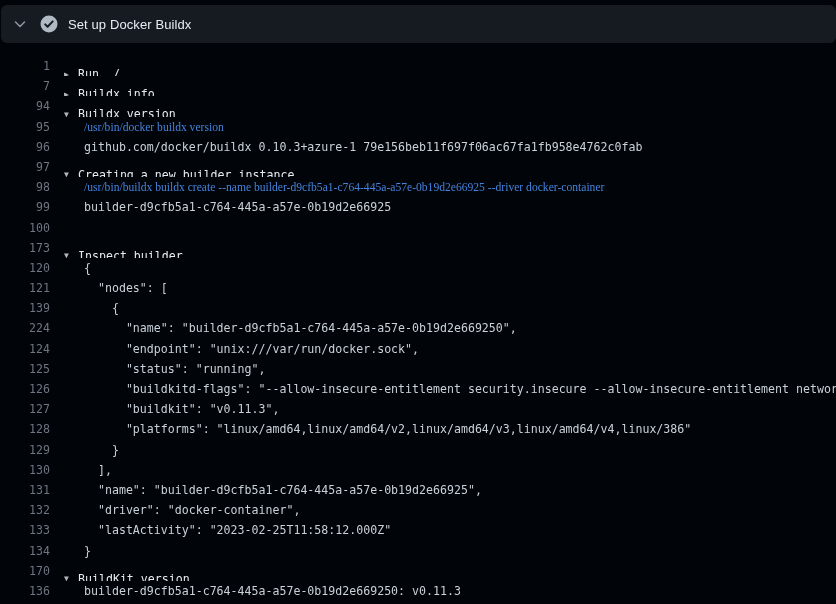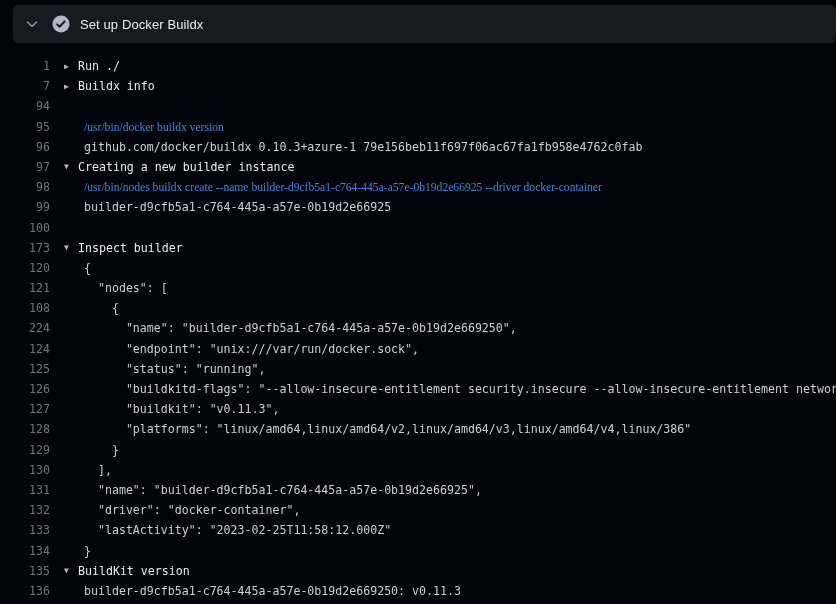--- a/index.html
+++ b/index.html
@@ -17,21 +17,21 @@
   *{box-sizing:border-box;}
   html,body{margin:0;padding:0;}
   body{
     width:836px;height:604px;overflow:hidden;
     background:var(--page-bg);
     font-family:"Liberation Sans",sans-serif;
   }
   .viewer{width:836px;height:604px;overflow:hidden;}
   .step-header{
     display:flex;align-items:center;
-    height:38px;margin:5px 0 0 13px;
+    height:38px;margin:5px 0 0 1px;
     background:var(--header-bg);
     border-radius:6px;
     padding-left:12px;
     cursor:pointer;
   }
   .step-header .chev{flex:none;margin-right:13px;display:block;}
   .step-header .check{flex:none;margin-right:10px;display:block;}
   .step-title{
     color:var(--group-text);
     font-size:13px;
@@ -46,21 +46,21 @@
     white-space:pre;
   }
   .row{display:flex;height:20.2px;overflow:hidden;}
   .num{
     flex:none;width:50px;text-align:right;
     color:var(--line-number);
     cursor:pointer;
   }
   .content{flex:none;padding-left:14px;color:var(--output-text);}
   .row.output .content, .row.command .content{padding-left:34px;}
-  .row.group .content{color:var(--group-text);}
+  .row.group .content{color:var(--group-text);margin-top:8px;}
   .row.group{cursor:pointer;}
   .row.command .text{color:var(--command-blue);font-family:Liberation Serif, serif;}
   .arrow{
     display:inline-block;width:14px;
     font-size:8px;color:var(--arrow-color);
     vertical-align:1.5px;
   }
 </style>
 </head>
 <body>
@@ -79,48 +79,49 @@
   </div>
 
   <div class="log"><div class="row group">
     <span class="num">1</span>
     <span class="content"><span class="arrow">▶</span><span class="text">Run ./</span></span>
   </div><div class="row group">
     <span class="num">7</span>
     <span class="content"><span class="arrow">▶</span><span class="text">Buildx info</span></span>
   </div><div class="row group">
     <span class="num">94</span>
+    <span class="content"><span class="arrow">▼</span><span class="text">Buildx version</span></span>
   </div><div class="row command">
     <span class="num">95</span>
     <span class="content"><span class="text">/usr/bin/docker buildx version</span></span>
   </div><div class="row output">
     <span class="num">96</span>
     <span class="content"><span class="text">github.com/docker/buildx 0.10.3+azure-1 79e156beb11f697f06ac67fa1fb958e4762c0fab</span></span>
   </div><div class="row group">
     <span class="num">97</span>
     <span class="content"><span class="arrow">▼</span><span class="text">Creating a new builder instance</span></span>
   </div><div class="row command">
     <span class="num">98</span>
-    <span class="content"><span class="text">/usr/bin/nodes buildx create --name builder-d9cfb5a1-c764-445a-a57e-0b19d2e66925 --driver docker-container</span></span>
+    <span class="content"><span class="text">/usr/bin/buildx buildx create --name builder-d9cfb5a1-c764-445a-a57e-0b19d2e66925 --driver docker-container</span></span>
   </div><div class="row output">
     <span class="num">99</span>
     <span class="content"><span class="text">builder-d9cfb5a1-c764-445a-a57e-0b19d2e66925</span></span>
   </div><div class="row group">
     <span class="num">100</span>
   </div><div class="row group">
     <span class="num">173</span>
     <span class="content"><span class="arrow">▼</span><span class="text">Inspect builder</span></span>
   </div><div class="row output">
     <span class="num">120</span>
     <span class="content"><span class="text">{</span></span>
   </div><div class="row output">
     <span class="num">121</span>
     <span class="content"><span class="text">  "nodes": [</span></span>
   </div><div class="row output">
-    <span class="num">108</span>
+    <span class="num">139</span>
     <span class="content"><span class="text">    {</span></span>
   </div><div class="row output">
     <span class="num">224</span>
     <span class="content"><span class="text">      "name": "builder-d9cfb5a1-c764-445a-a57e-0b19d2e669250",</span></span>
   </div><div class="row output">
     <span class="num">124</span>
     <span class="content"><span class="text">      "endpoint": "unix:///var/run/docker.sock",</span></span>
   </div><div class="row output">
     <span class="num">125</span>
     <span class="content"><span class="text">      "status": "running",</span></span>
@@ -145,20 +146,20 @@
   </div><div class="row output">
     <span class="num">132</span>
     <span class="content"><span class="text">  "driver": "docker-container",</span></span>
   </div><div class="row output">
     <span class="num">133</span>
     <span class="content"><span class="text">  "lastActivity": "2023-02-25T11:58:12.000Z"</span></span>
   </div><div class="row output">
     <span class="num">134</span>
     <span class="content"><span class="text">}</span></span>
   </div><div class="row group">
-    <span class="num">135</span>
+    <span class="num">170</span>
     <span class="content"><span class="arrow">▼</span><span class="text">BuildKit version</span></span>
   </div><div class="row output">
     <span class="num">136</span>
     <span class="content"><span class="text">builder-d9cfb5a1-c764-445a-a57e-0b19d2e669250: v0.11.3</span></span>
   </div></div>
 
 </div>
 
 </body></html>

